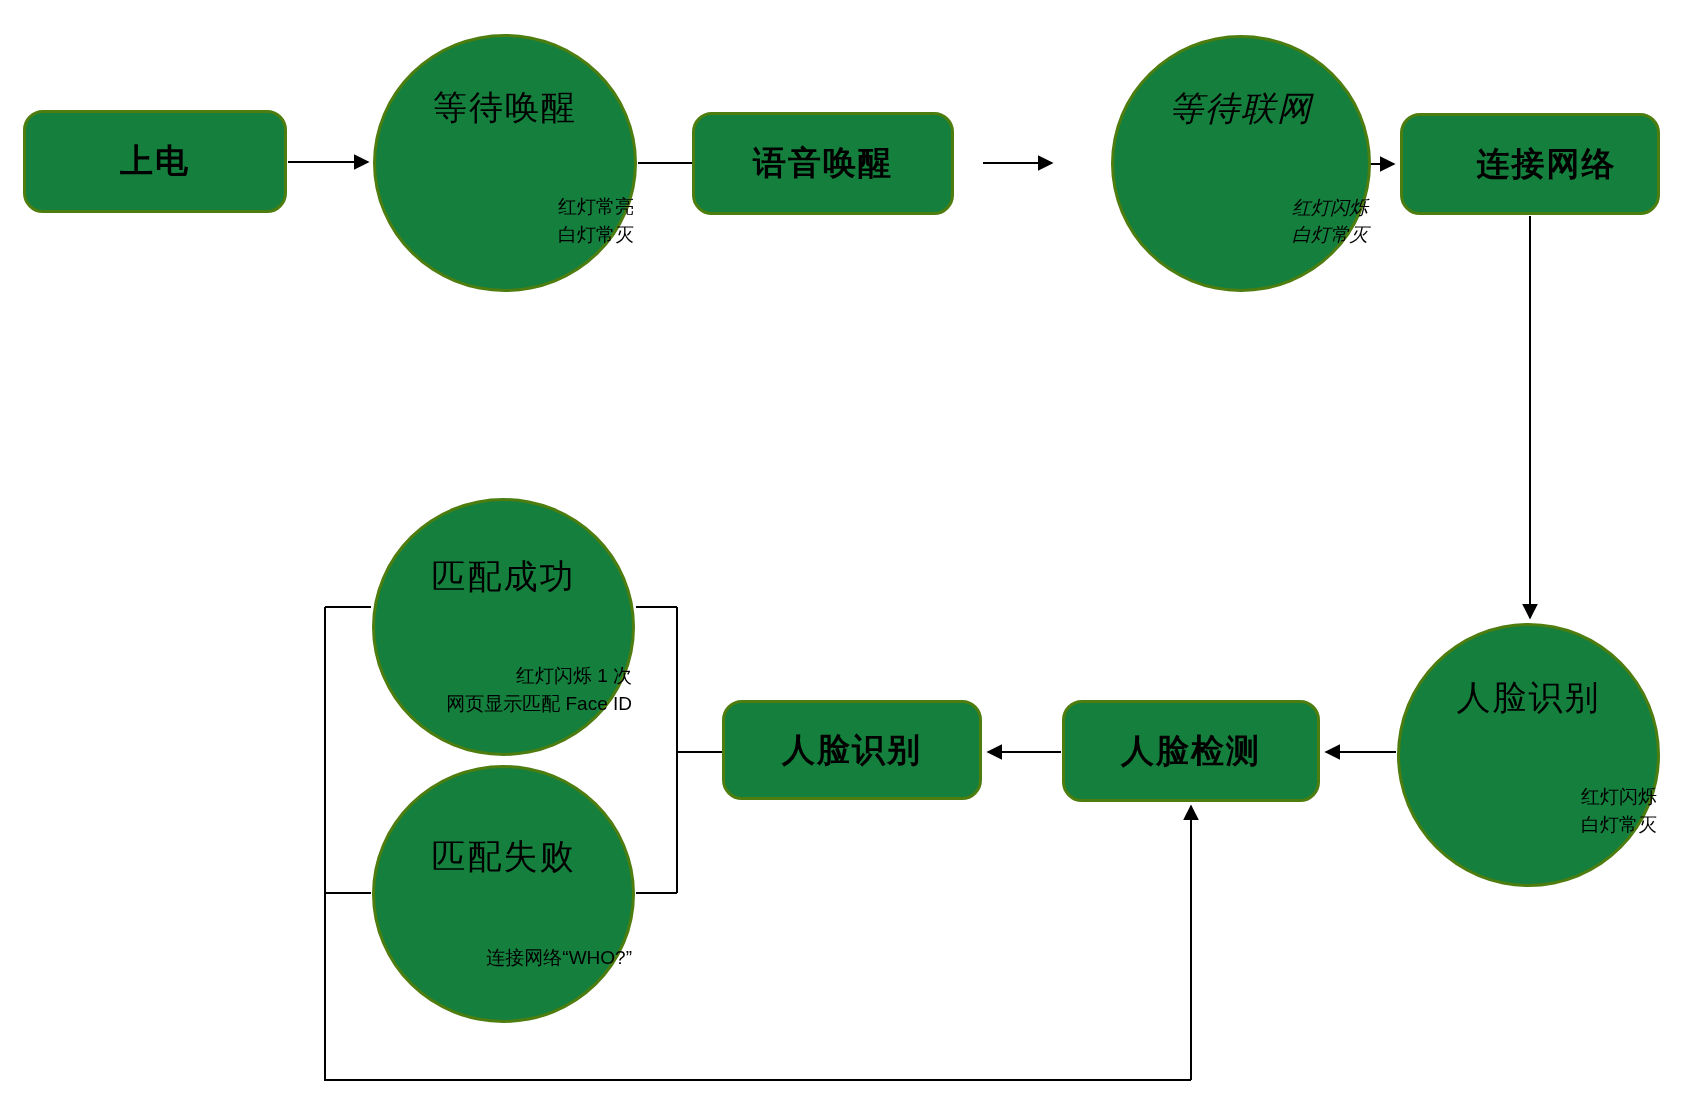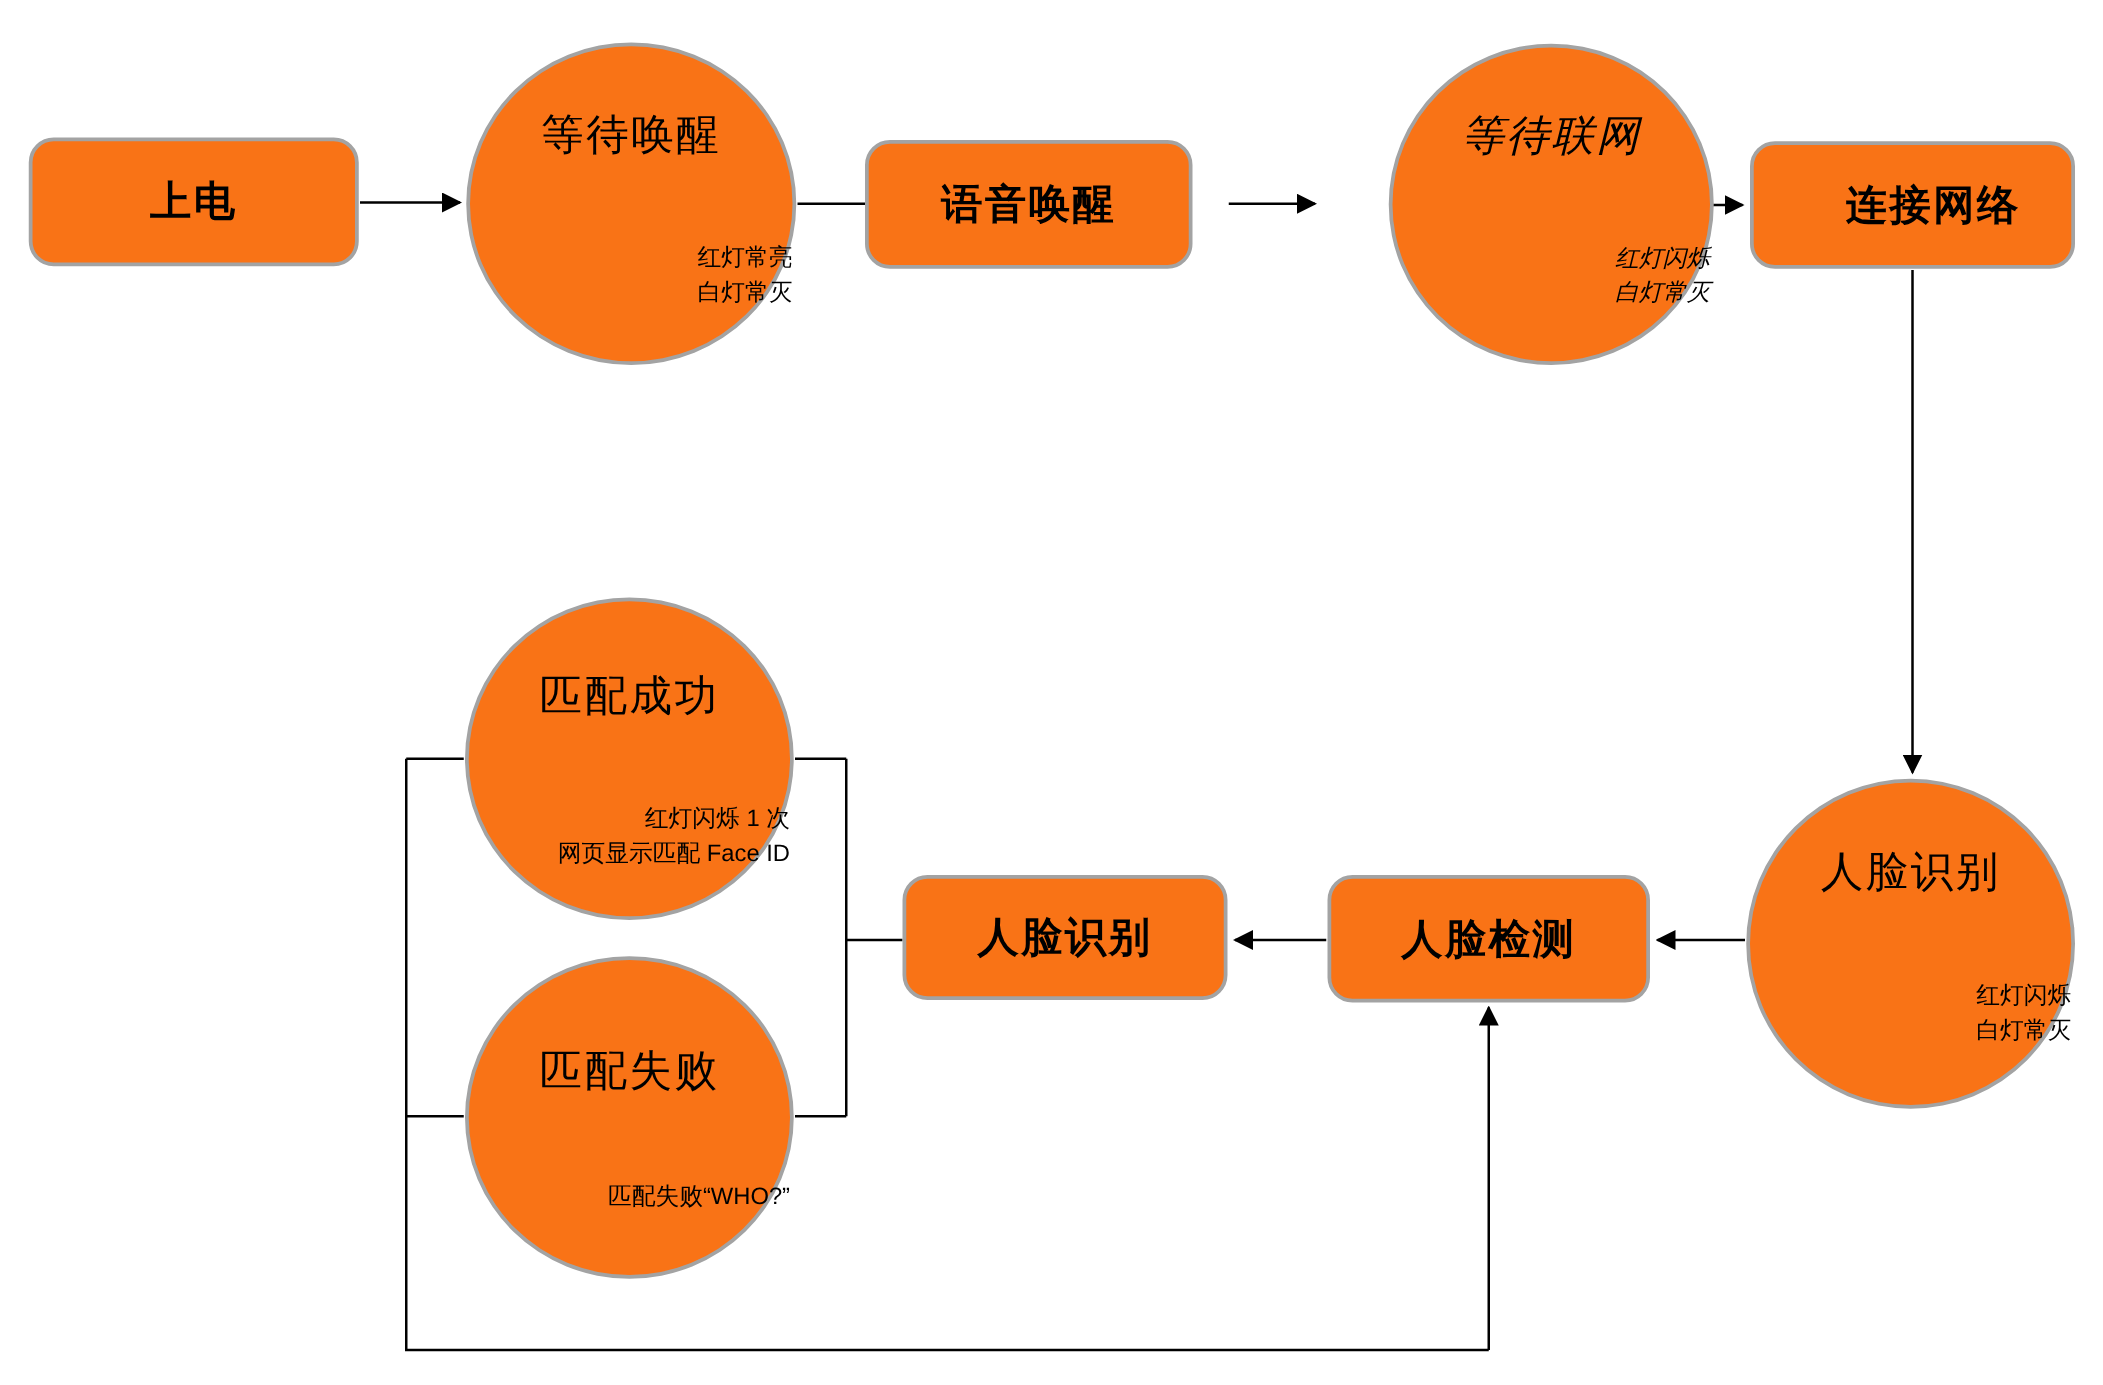--- a/index.html
+++ b/index.html
@@ -19,22 +19,22 @@
   .edges {
     position: absolute;
     left: 0;
     top: 0;
     width: 1682px;
     height: 1108px;
   }
   .node {
     position: absolute;
     box-sizing: border-box;
-    background: #f97316;
-    border: 3px solid #a3a3a3;
+    background: #15803d;
+    border: 3px solid #4d7c0f;
   }
   .node.rect {
     border-radius: 20px;
     display: flex;
     align-items: center;
     justify-content: center;
   }
   .node.circle {
     border-radius: 50%;
   }
@@ -126,28 +126,28 @@
   </div>
 
   <div class="node rect" style="left:722px; top:700px; width:260px; height:100px;">
     <div class="nlabel">人脸识别</div>
   </div>
 
   <div class="node rect" style="left:1062px; top:700px; width:258px; height:102px;">
     <div class="nlabel">人脸检测</div>
   </div>
 
-  <div class="node circle" style="left:372px; top:478px; width:263px; height:258px;">
+  <div class="node circle" style="left:372px; top:498px; width:263px; height:258px;">
     <div class="ntitle" style="top:21%;">匹配成功</div>
     <div class="nnote" style="top:64%;">
       <div>红灯闪烁 1 次</div>
       <div>网页显示匹配 Face ID</div>
     </div>
   </div>
 
   <div class="node circle" style="left:372px; top:765px; width:263px; height:258px;">
     <div class="ntitle" style="top:26%;">匹配失败</div>
     <div class="nnote" style="top:70%;">
-      <div>匹配失败“WHO?”</div>
+      <div>连接网络“WHO?”</div>
     </div>
   </div>
 
 </div>
 
 </body></html>

